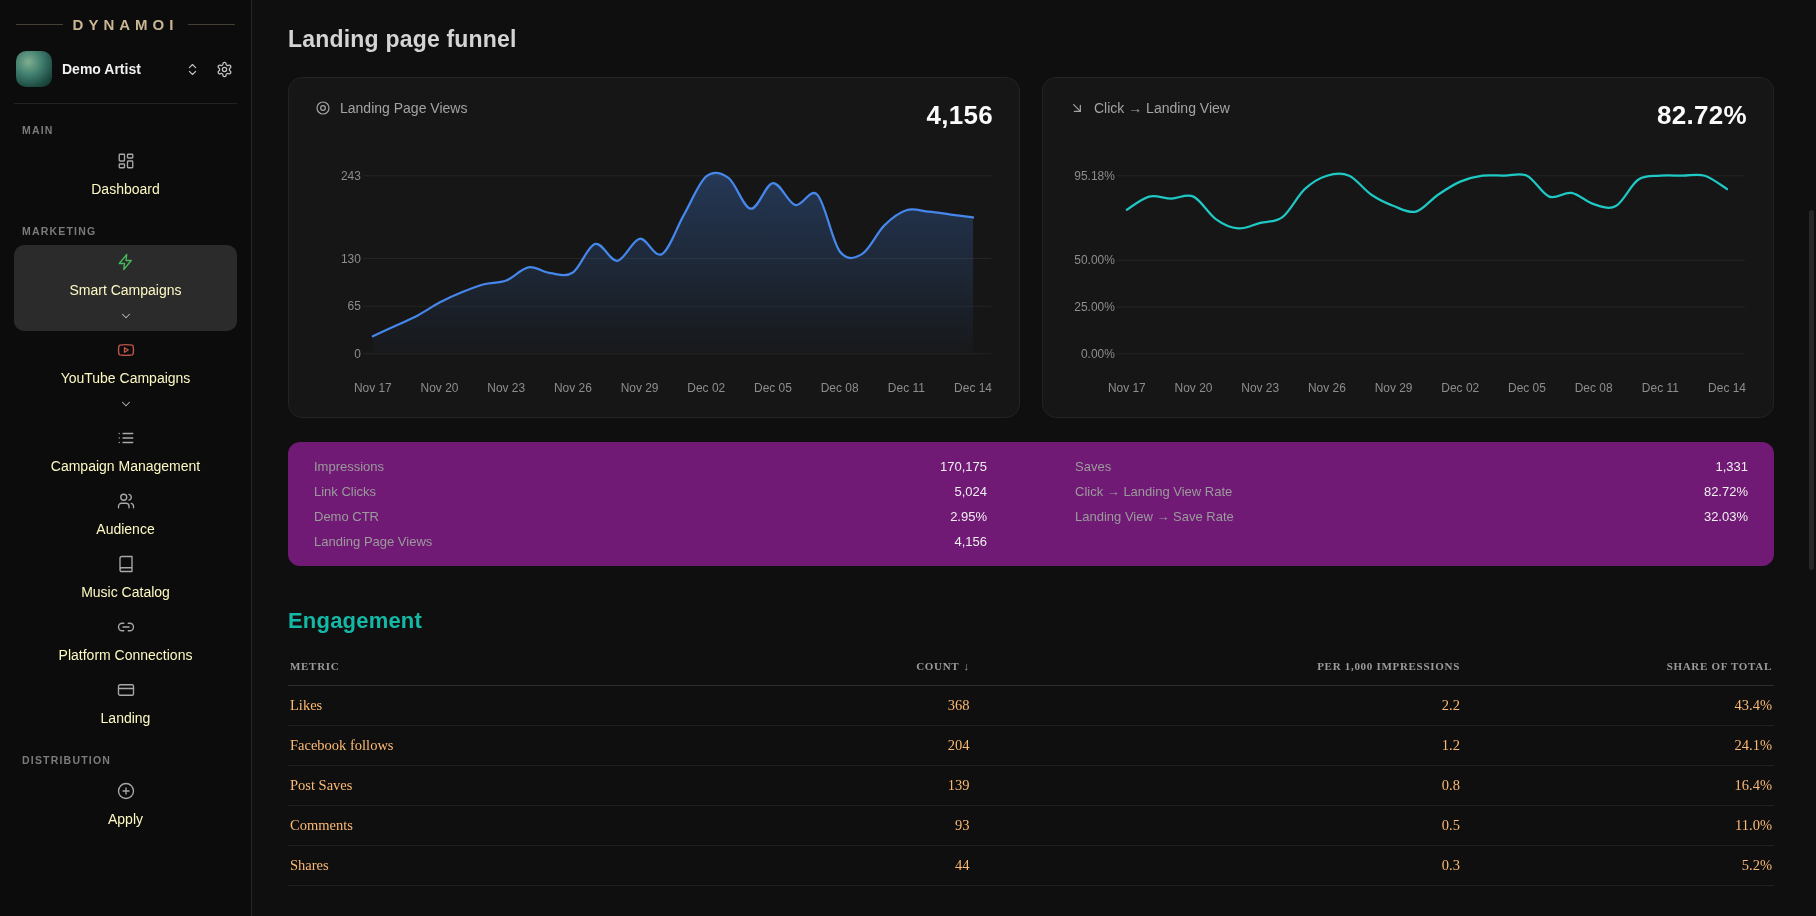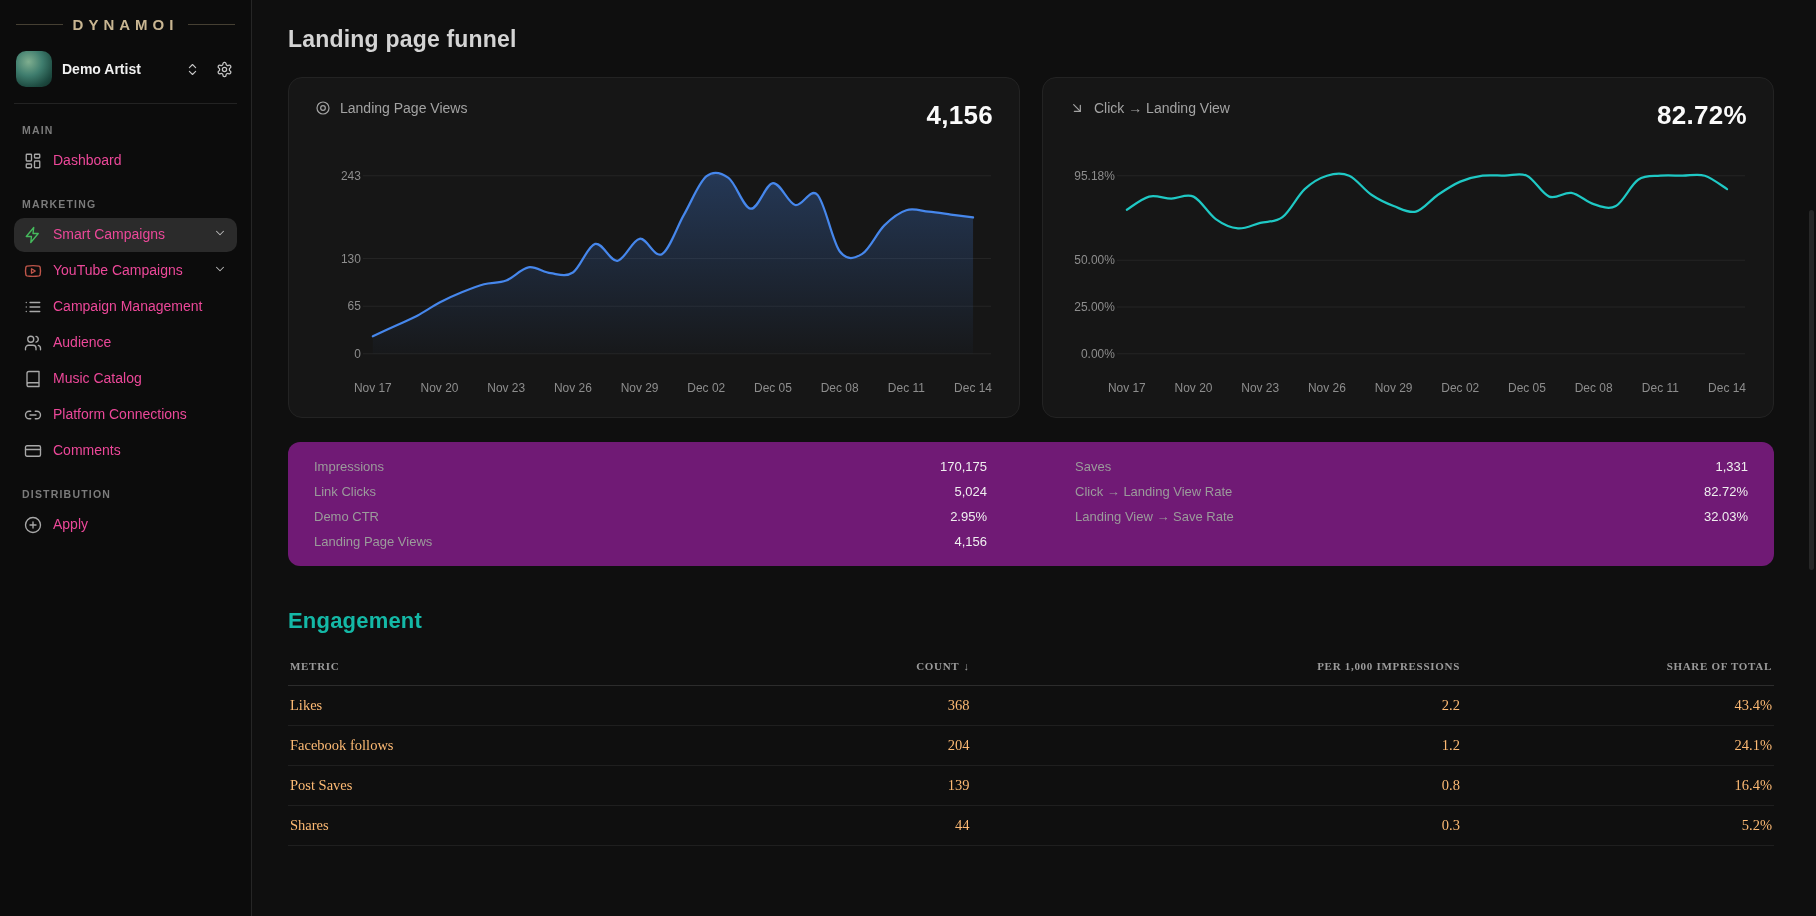--- a/index.html
+++ b/index.html
@@ -17,22 +17,22 @@
     border-bottom:1px solid #232323; }
   .avatar { width:36px; height:36px; border-radius:10px; flex:none;
     background: radial-gradient(circle at 35% 30%, #7fae8f 0%, #3f7d6e 40%, #1d4a40 75%, #122e28 100%); }
   .artist-name { font-size:14px; font-weight:700; color:#f0f0f0; flex:1; }
   .icon-btn { color:#c6c6c6; display:flex; align-items:center; justify-content:center;
     width:22px; height:22px; cursor:pointer; }
   .icon-btn svg { width:15px; height:15px; }
   .icon-btn.gear svg { width:17px; height:17px; }
   .section-label { font-size:10.5px; letter-spacing:1.2px; color:#7b7b7b; font-weight:600;
     margin:20px 8px 8px; }
-  .nav-item { display:flex; align-items:flex-start; gap:11px; padding:8px 10px; border-radius:10px;
-    font-size:14px; color:#ec4899; margin:2px 0; cursor:pointer; }
+  .nav-item { display:flex; align-items:center; gap:11px; padding:8px 10px; border-radius:10px;
+    font-size:14px; color:#fef9c3; margin:2px 0; cursor:pointer;flex-direction:column; }
   .nav-item.active { background:#2b2b2b; }
   .nav-icon { width:18px; height:18px; color:#a8a8a8; flex:none; display:flex; }
   .nav-icon svg { width:18px; height:18px; }
   .nav-label { flex:1; }
   .chev { color:#b9b9b9; display:flex; }
   .chev svg { width:14px; height:14px; }
 
   
   .main { flex:1; padding:26px 42px 0 36px; overflow:hidden; }
   h1 { font-size:23px; font-weight:700; color:#d4d4d4; margin:0 0 24px; letter-spacing:.2px; }
@@ -177,21 +177,21 @@
           </span>
           <span class="nav-label">Platform Connections</span>
         </div>
         <div class="nav-item">
           <span class="nav-icon">
             <svg fill="none" stroke="currentColor" stroke-width="1.8" stroke-linecap="round" stroke-linejoin="round" viewBox="0 0 24 24">
               <rect x="2" y="5" width="20" height="14" rx="2"></rect>
               <line x1="2" y1="10" x2="22" y2="10"></line>
             </svg>
           </span>
-          <span class="nav-label">Comments</span>
+          <span class="nav-label">Landing</span>
         </div>
         <div class="section-label">DISTRIBUTION</div>
         <div class="nav-item">
           <span class="nav-icon">
             <svg fill="none" stroke="currentColor" stroke-width="1.8" stroke-linecap="round" stroke-linejoin="round" viewBox="0 0 24 24">
               <circle cx="12" cy="12" r="10"></circle>
               <line x1="12" y1="8" x2="12" y2="16"></line>
               <line x1="8" y1="12" x2="16" y2="12"></line>
             </svg>
           </span>
@@ -349,20 +349,26 @@
             <td class="num">1.2</td>
             <td class="num">24.1%</td>
           </tr>
           <tr>
             <td>Post Saves</td>
             <td class="num">139</td>
             <td class="num">0.8</td>
             <td class="num">16.4%</td>
           </tr>
           <tr>
+            <td>Comments</td>
+            <td class="num">93</td>
+            <td class="num">0.5</td>
+            <td class="num">11.0%</td>
+          </tr>
+          <tr>
             <td>Shares</td>
             <td class="num">44</td>
             <td class="num">0.3</td>
             <td class="num">5.2%</td>
           </tr>
         </tbody>
     </table>
   </main>
 
   <div class="scroll-thumb"></div>

